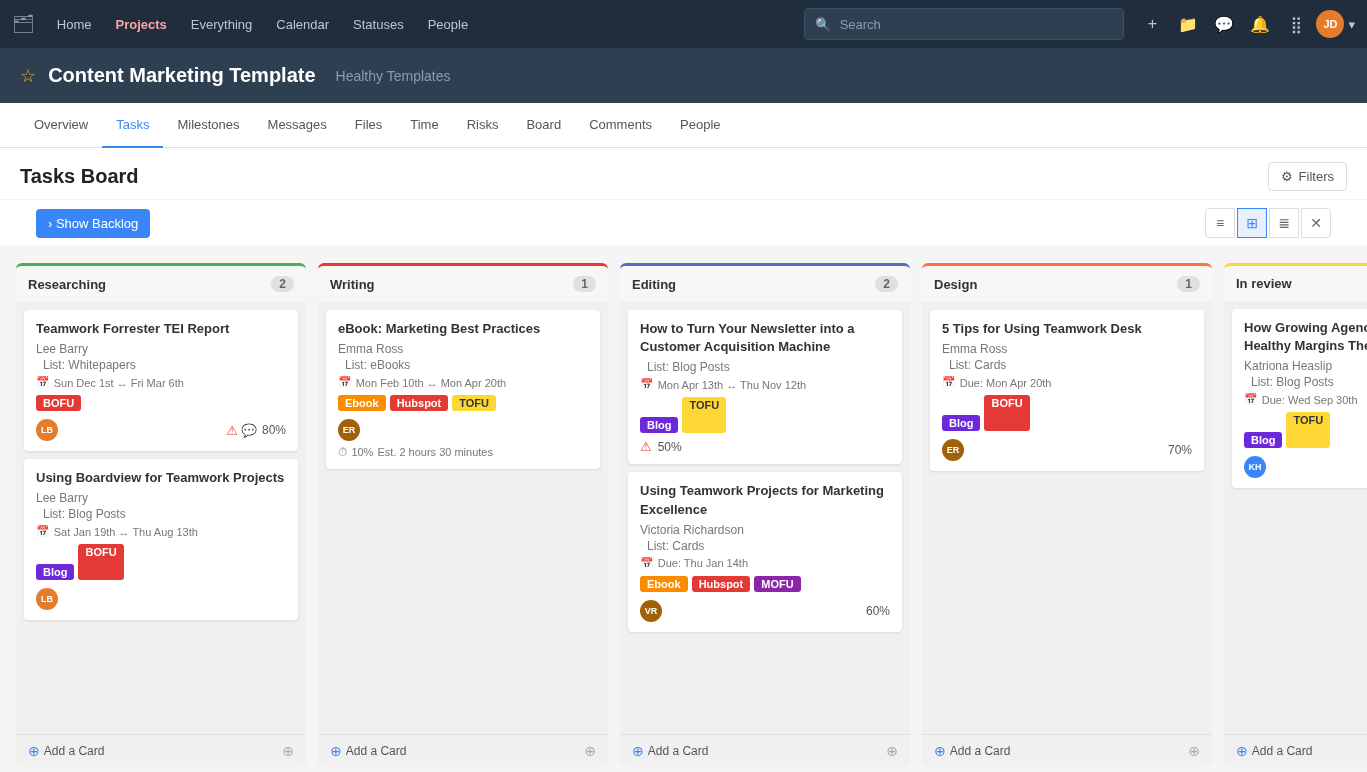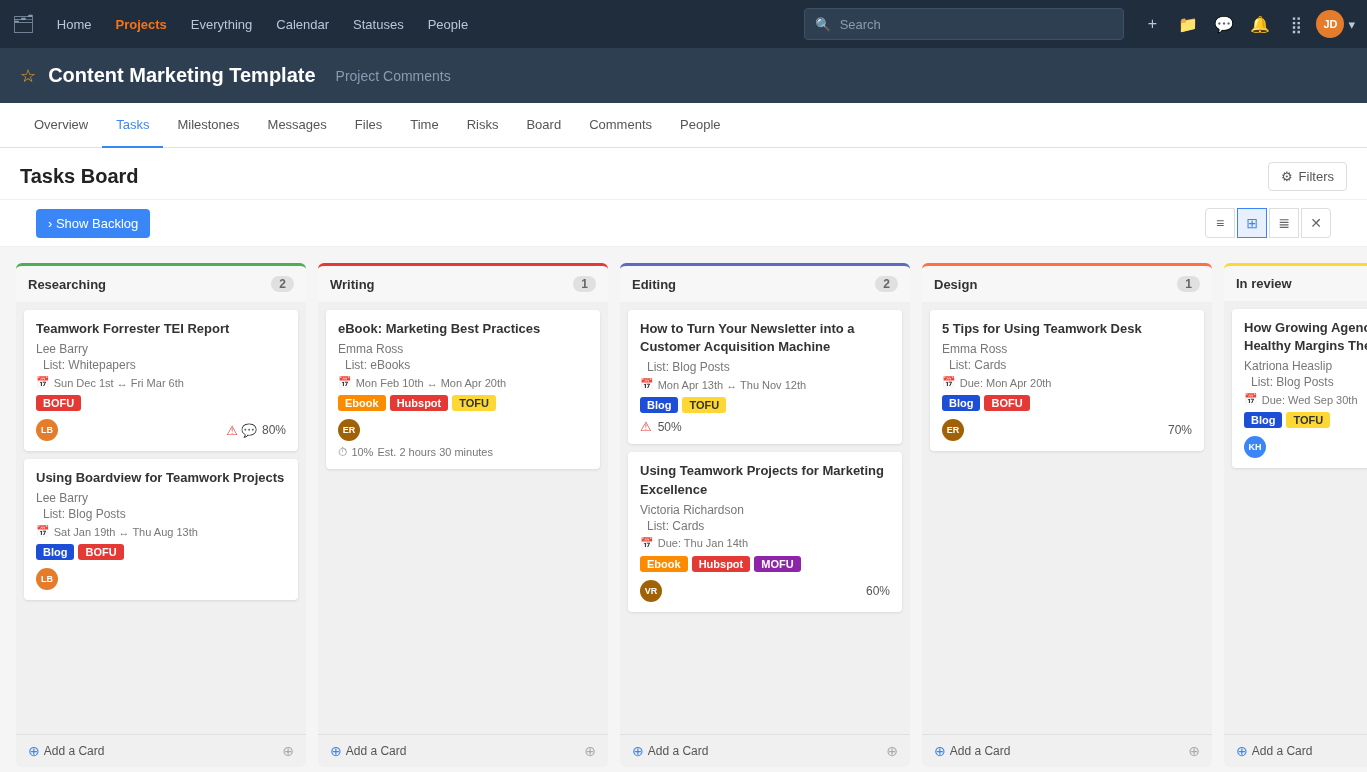--- a/index.html
+++ b/index.html
@@ -16,21 +16,21 @@
     }
     .nav-logo { color: #8a9bb0; margin-right: 8px; font-size: 18px; }
     .nav-item {
       color: #b8c7d9;
       padding: 6px 10px;
       border-radius: 4px;
       cursor: pointer;
       font-size: 13px;
       white-space: nowrap;
     }
-    .nav-item.active { color: #f97316; font-weight: 600; }
+    .nav-item.active { color: #fca5a5; font-weight: 600; }
     .nav-spacer { flex: 1; }
     .search-bar {
       background: #2e3f52;
       border: 1px solid #3d5166;
       border-radius: 4px;
       display: flex;
       align-items: center;
       padding: 0 10px;
       height: 32px;
       width: 320px;
@@ -215,21 +215,21 @@
     .card-date .cal-icon { font-size: 11px; }
     .tags { display: flex; flex-wrap: wrap; gap: 4px; margin-bottom: 6px; }
     .tag {
       padding: 2px 7px;
       border-radius: 3px;
       font-size: 11px;
       font-weight: 600;
       color: #fff;
     }
     .tag-bofu { background: #e53935; }
-    .tag-blog { background: #1d4ed8; }
+    .tag-blog { background: #6d28d9; margin-top: 20px; }
     .tag-ebook { background: #fb8c00; }
     .tag-hubspot { background: #e53935; }
     .tag-tofu { background: #fdd835; color: #333; }
     .tag-mofu { background: #8e24aa; }
     .card-footer {
       display: flex;
       align-items: center;
       justify-content: space-between;
       margin-top: 8px;
       text-align: center;
@@ -297,21 +297,21 @@
     <div class="nav-icon-btn">🔔</div>
     <div class="nav-icon-btn">⣿</div>
     <div class="avatar-circle">JD</div>
     <span style="color:#b8c7d9;cursor:pointer">▾</span>
   </div>
 </nav>
 
 <div class="project-header">
   <span class="star-icon">☆</span>
   <span class="project-title">Content Marketing Template</span>
-  <span class="project-subtitle">Project Comments</span>
+  <span class="project-subtitle">Healthy Templates</span>
 </div>
 
 <div class="tabs-bar">
   <div class="tab-item">Overview</div>
   <div class="tab-item active">Tasks</div>
   <div class="tab-item">Milestones</div>
   <div class="tab-item">Messages</div>
   <div class="tab-item">Files</div>
   <div class="tab-item">Time</div>
   <div class="tab-item">Risks</div>

